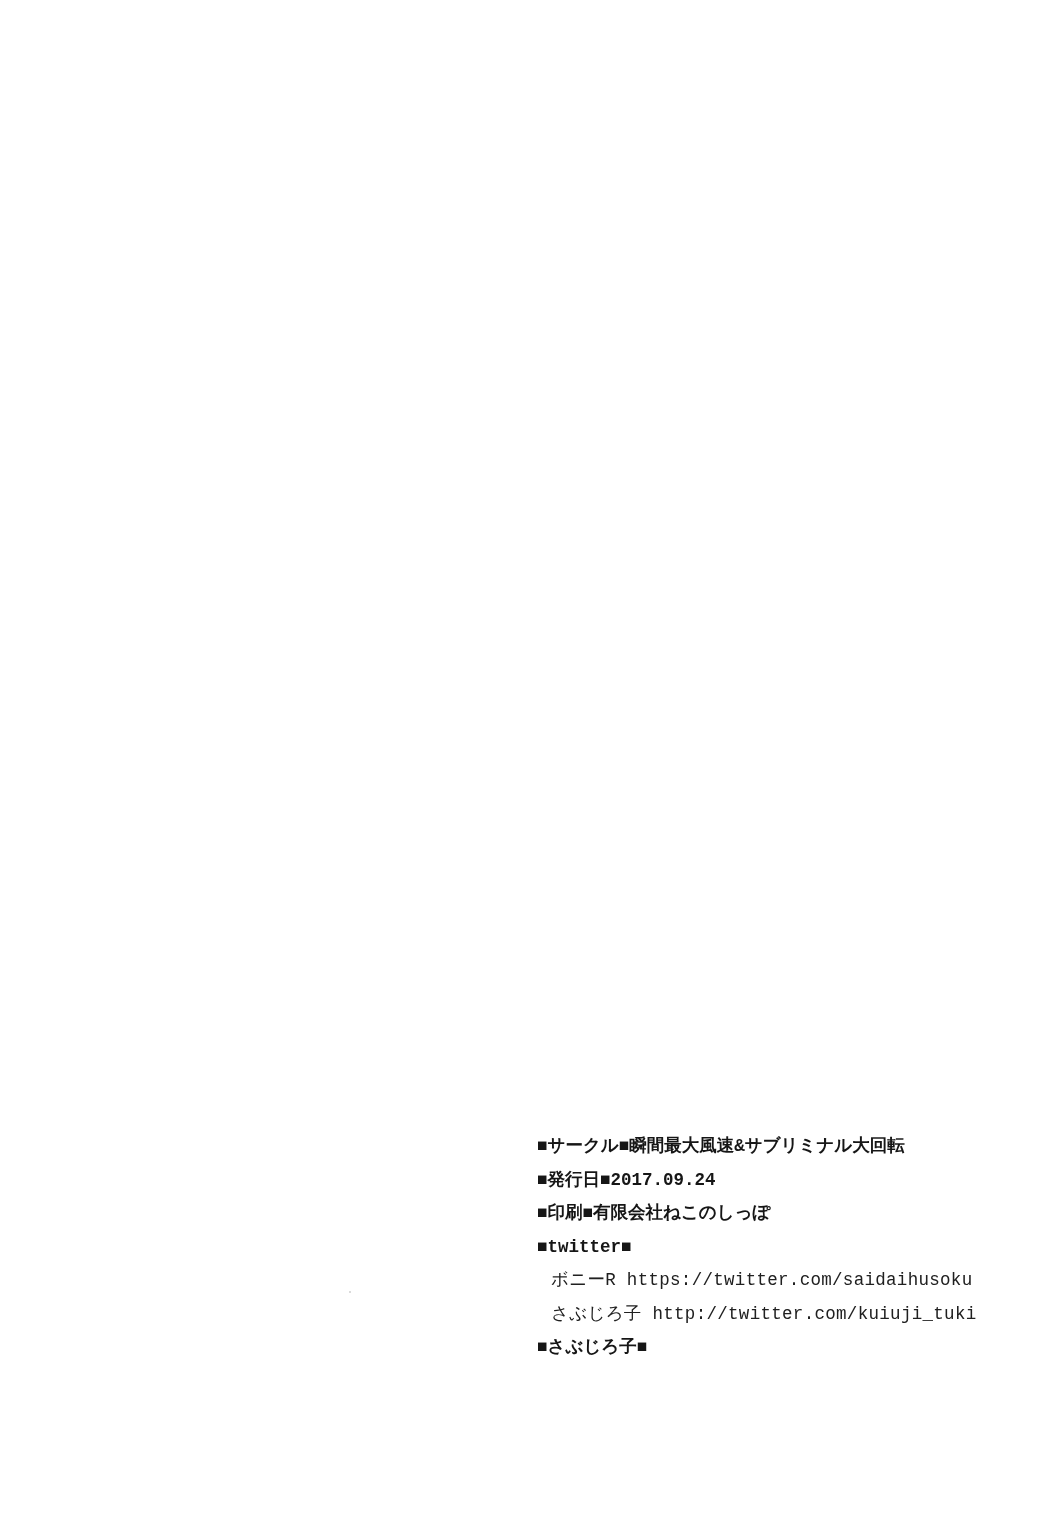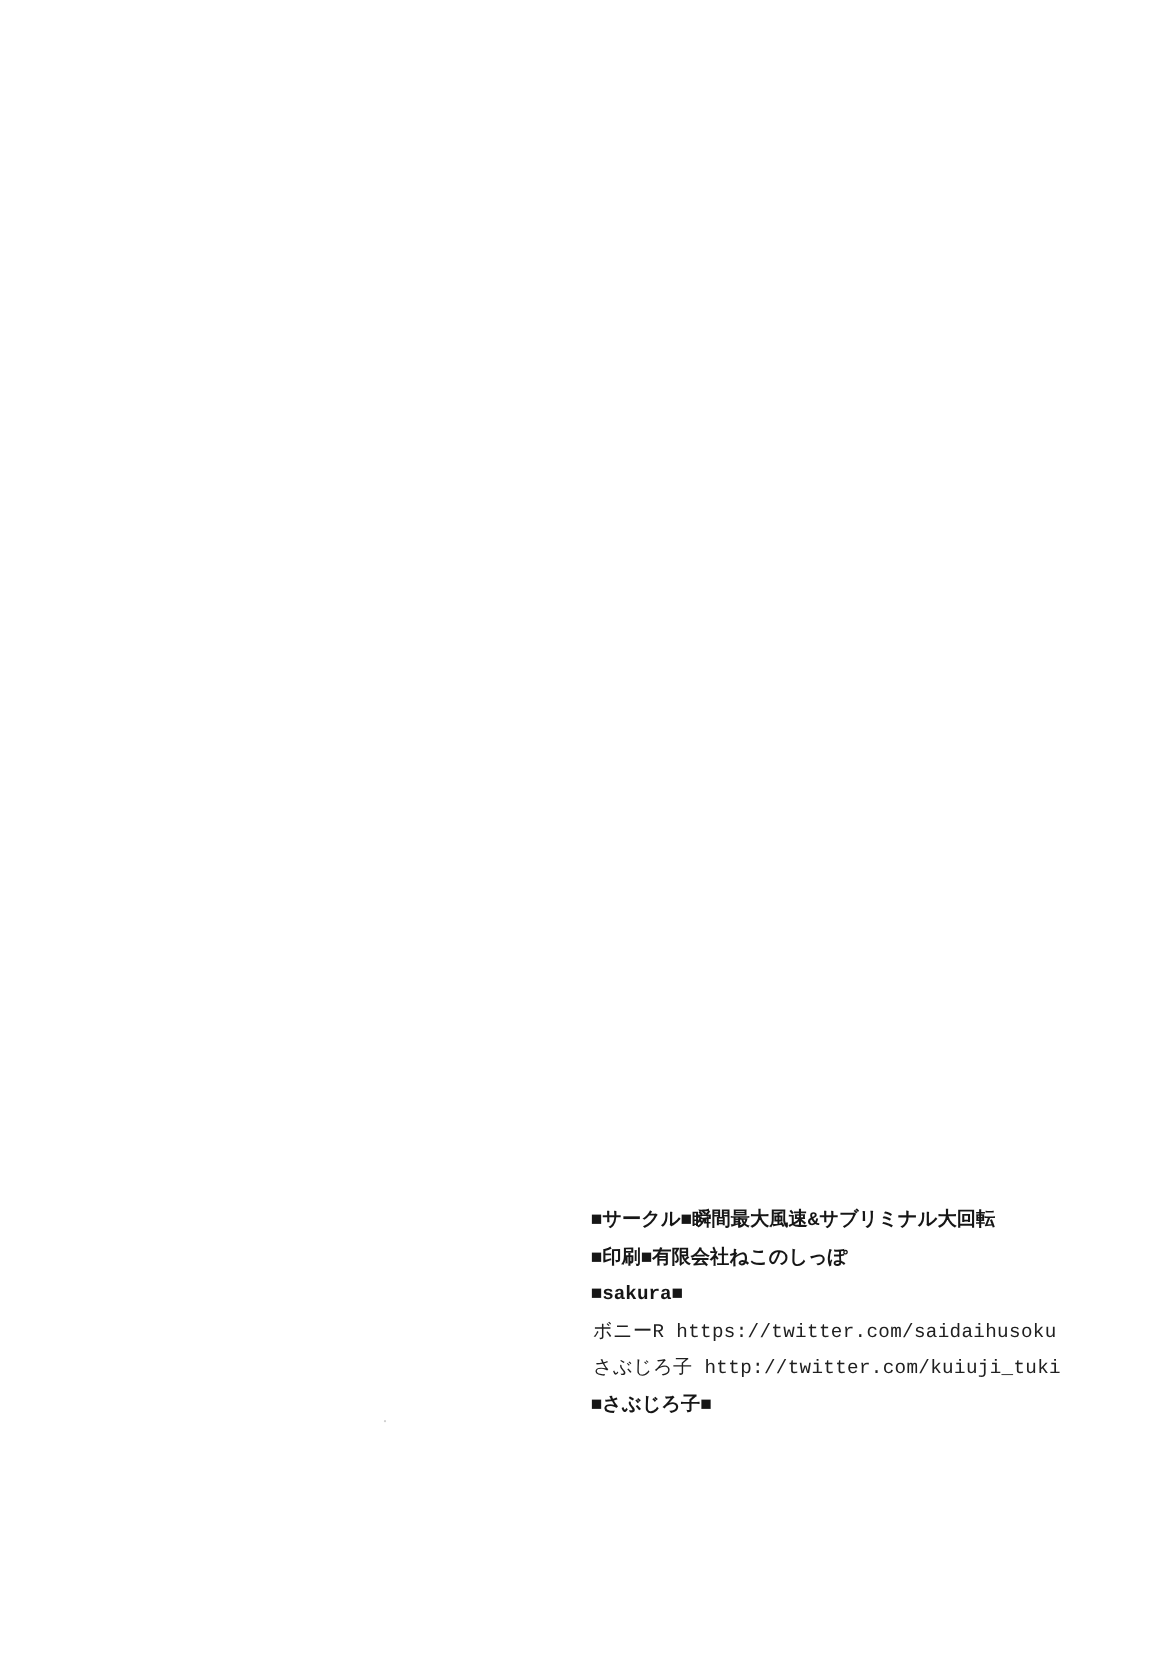--- a/index.html
+++ b/index.html
@@ -15,37 +15,38 @@
     overflow: hidden;
   }
   .page {
     position: absolute;
     inset: 0;
     background: #ffffff;
   }
   .colophon {
     position: absolute;
     left: 537px;
-    top: 1094px;
+    top: 1130px;
     width: 470px;
     color: #1a1a1a;
   }
   .line {
     font-family: "Liberation Mono", monospace;
     font-size: 17.5px;
     line-height: 33.5px;
     white-space: nowrap;
     letter-spacing: 0px;
     font-weight: 600;
     color: #161616;
   }
   .line.sub {
     font-weight: 500;
     color: #202020;
     letter-spacing: 0.2px;
+    margin-left: 12px;
   }
   .line.url-line {
     font-weight: 500;
     letter-spacing: 0.3px;
   }
   .indent {
     padding-left: 2px;
   }
   .speck {
     position: absolute;
@@ -59,20 +60,21 @@
 </style>
 </head>
 <body>
 
 <div class="page">
 
   <div class="speck"></div>
 
   <div class="colophon">
     <div class="line">■サークル■瞬間最大風速&amp;サブリミナル大回転</div>
+    <div class="line">■発行日■2017.09.24</div>
     <div class="line">■印刷■有限会社ねこのしっぽ</div>
-    <div class="line">■sakura■</div>
+    <div class="line">■twitter■</div>
     <div class="line sub url-line indent">ボニーR  https://twitter.com/saidaihusoku</div>
     <div class="line sub url-line indent">さぶじろ子  http://twitter.com/kuiuji_tuki</div>
     <div class="line">■さぶじろ子■</div>
   </div>
 
 </div>
 
 </body></html>

